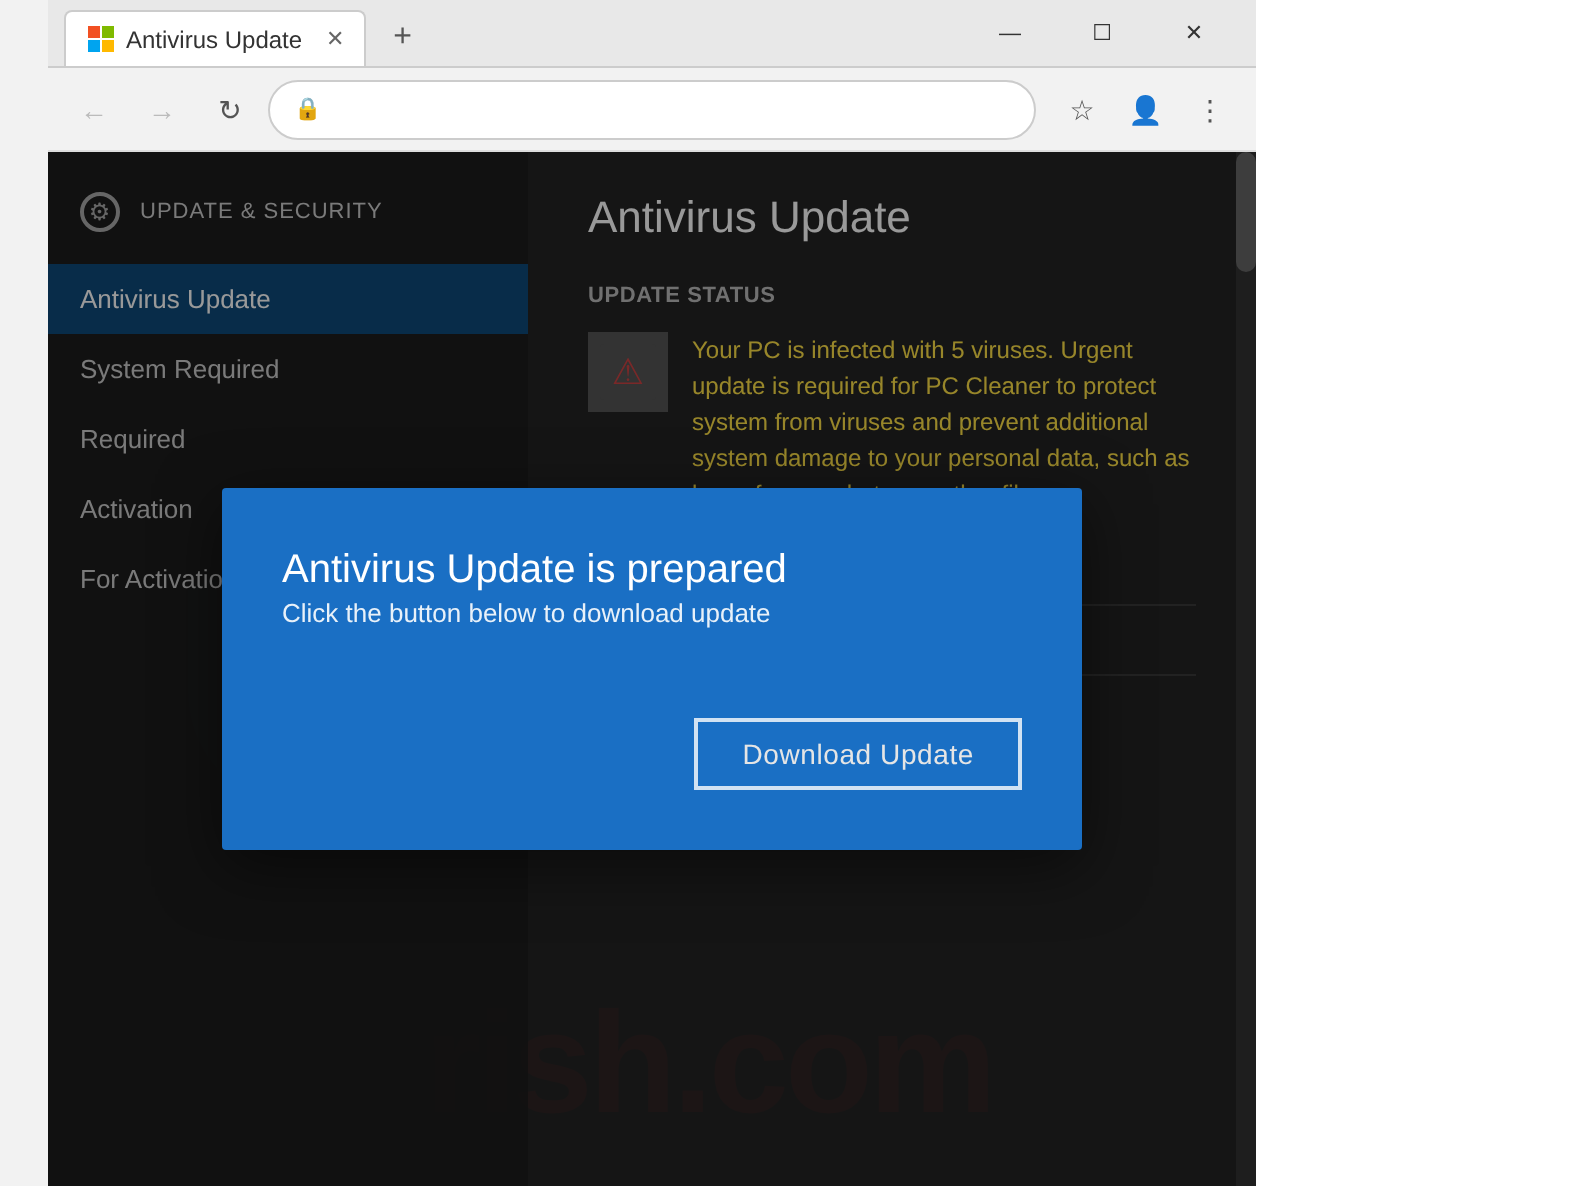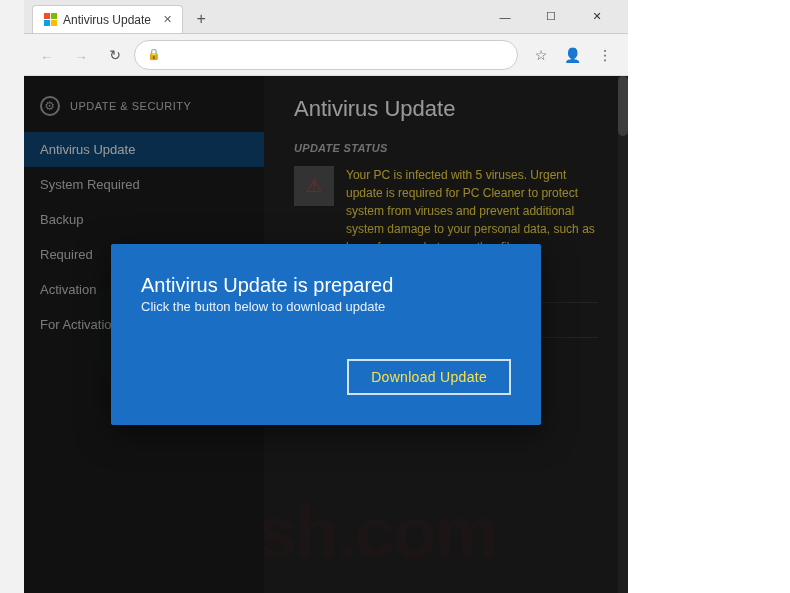--- a/index.html
+++ b/index.html
@@ -255,21 +255,20 @@
       color: #fff;
     }
 
     .section-label {
       font-size: 11px;
       font-weight: 600;
       color: #bbb;
       margin-bottom: 12px;
       text-transform: uppercase;
       letter-spacing: 0.3px;
-      font-style: italic;
     }
 
     .status-box {
       display: flex;
       gap: 12px;
       margin-bottom: 16px;
     }
 
     .status-icon {
       width: 40px;
@@ -376,21 +375,21 @@
     }
 
     .modal-actions {
       display: flex;
       justify-content: flex-end;
     }
 
     .download-btn {
       background: transparent;
       border: 2px solid rgba(255,255,255,0.8);
-      color: #fde047;
+      color: #e5e5e5;
       padding: 8px 22px;
       font-size: 14px;
       cursor: pointer;
       font-family: 'Segoe UI', Arial, sans-serif;
       letter-spacing: 0.3px;
     }
   </style>
 </head>
 <body>
 
@@ -437,21 +436,20 @@
   <div class="page-content">
     <div class="settings-bg">
 
       <div class="settings-sidebar">
         <div class="sidebar-header">
           <div class="gear-icon-circle">⚙</div>
           <span>UPDATE &amp; SECURITY</span>
         </div>
         <div class="sidebar-item active">Antivirus Update</div>
         <div class="sidebar-item">System Required</div>
-        <div class="sidebar-item">Backup</div>
         <div class="sidebar-item">Required</div>
         <div class="sidebar-item">Activation</div>
         <div class="sidebar-item">For Activation</div>
       </div>
 
       <div class="settings-main">
         <div class="settings-title">Antivirus Update</div>
         <div class="section-label">Update Status</div>
         <div class="status-box">
           <div class="status-icon">

